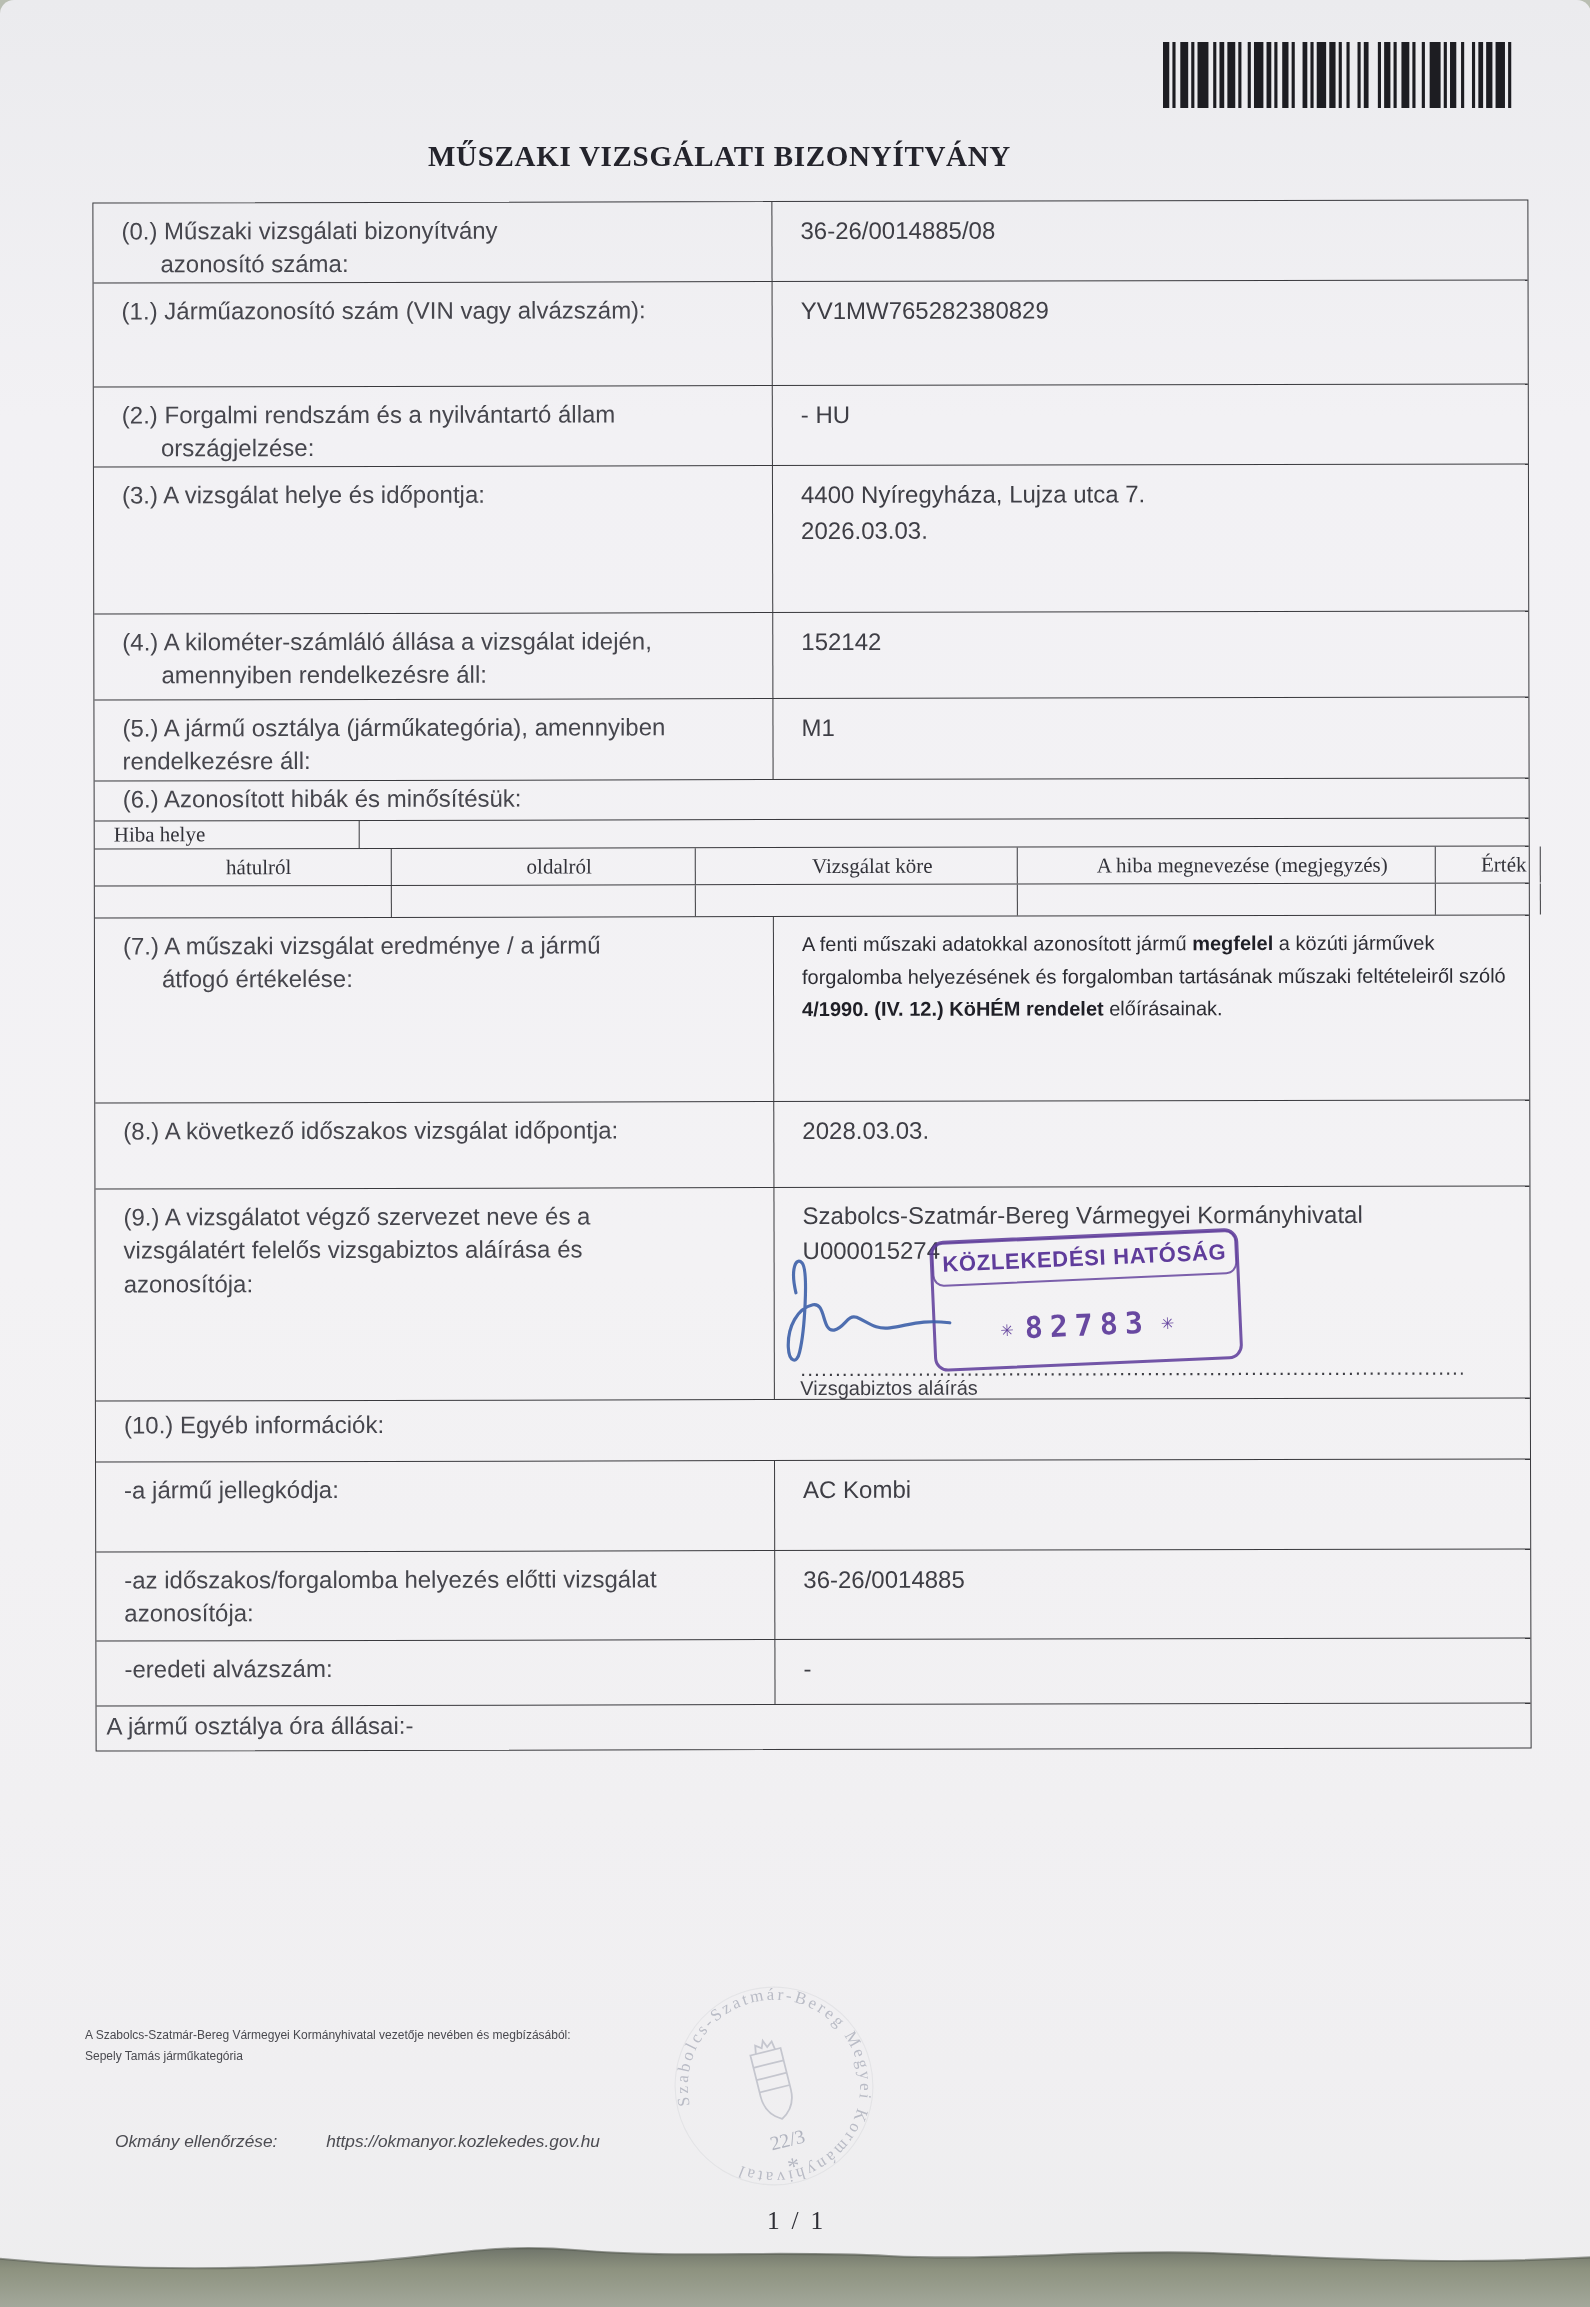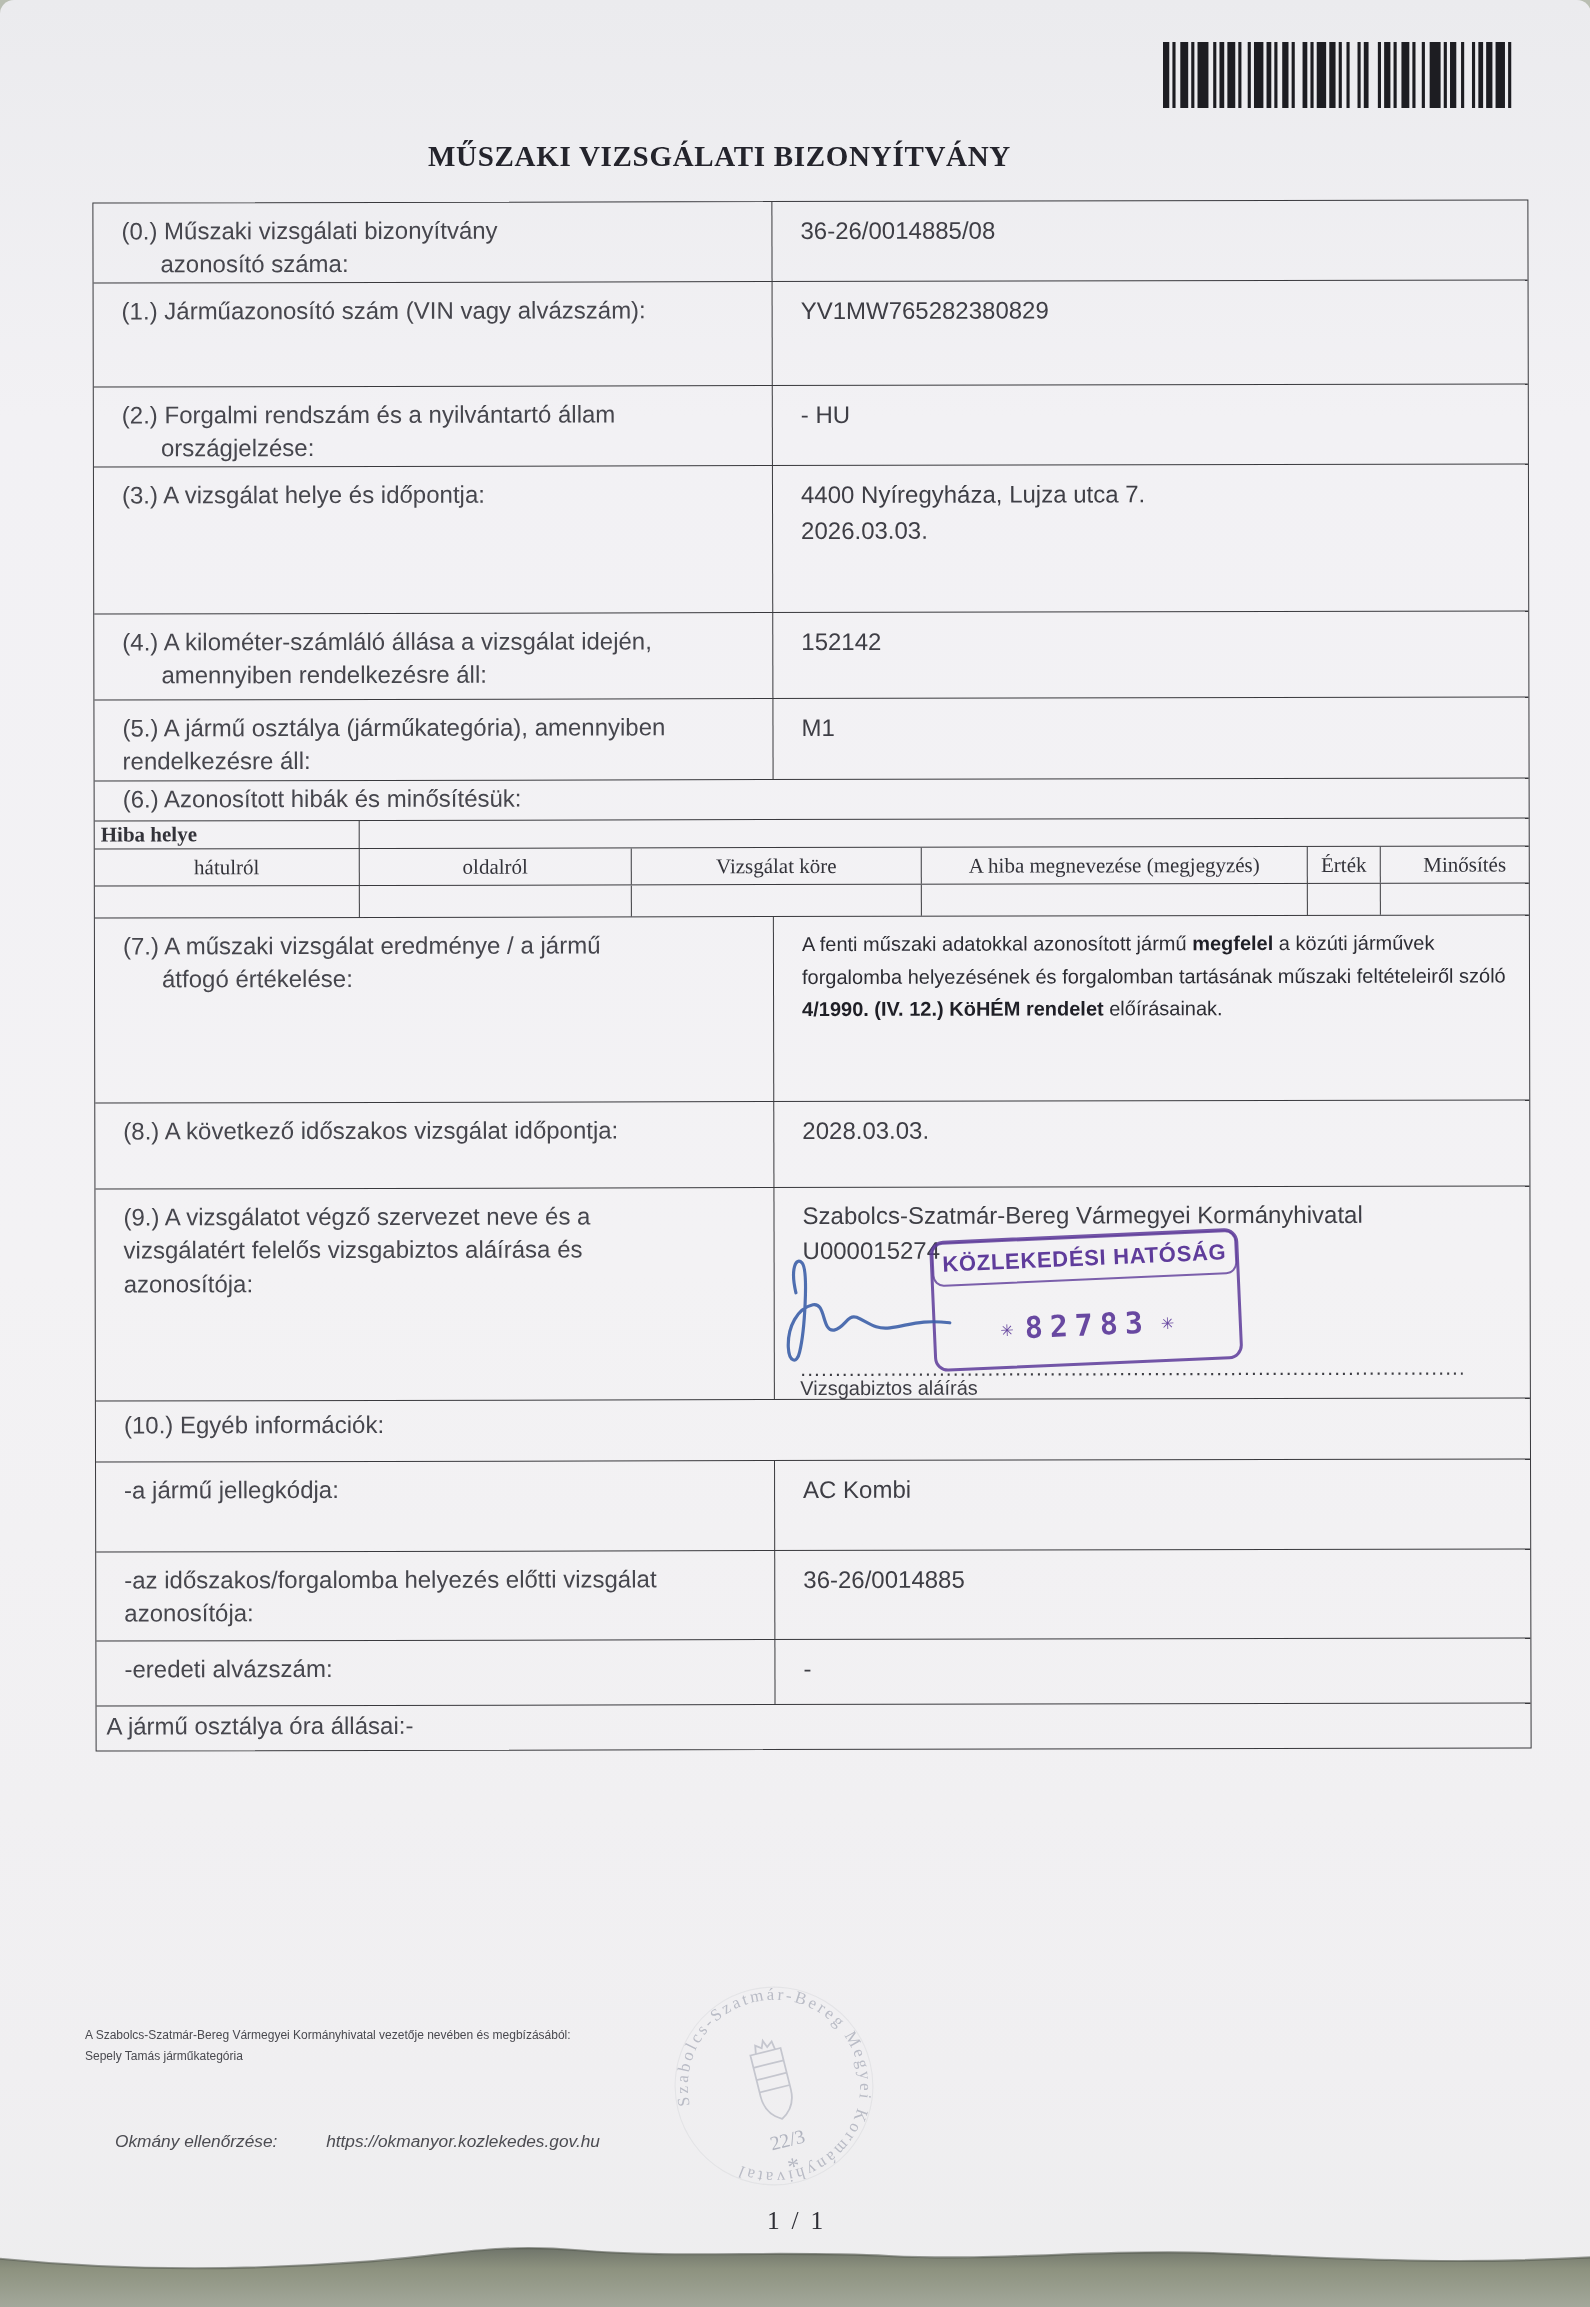--- a/index.html
+++ b/index.html
@@ -34,25 +34,25 @@
   .row:last-child { border-bottom:none; }
   .lbl {
     flex:0 0 679px; border-right:1.4px solid #39393d;
     padding:11.3px 14px 0 28px; font-size:24px; line-height:1.38; color:#46464d;
   }
   .lbl .l2.ind { padding-left:39px; }
   .val { flex:1 1 auto; padding:11.3px 17px 0 28px; font-size:24px; line-height:1.5; color:#3e3e45; }
   .full { padding:10px 14px 0 28px; font-size:24px; color:#46464d; }
   
   .d-row { display:flex; border-bottom:1.4px solid #39393d; font-family:"Liberation Serif", serif; font-size:21px; color:#33333a; }
-  .d-cell { border-right:1.4px solid #39393d; display:flex; align-items:center; justify-content:center; text-align:center; padding:1.4px 4.2px; }
+  .d-cell { border-right:1.4px solid #39393d; display:flex; align-items:center; justify-content:center; text-align:center; padding:1.4px 4.2px;margin-left:32px; }
   .d-cell:last-child { border-right:none; }
   .dc1 { flex:0 0 265px; } .dc2 { flex:0 0 272px; } .dc3 { flex:0 0 290px; }
   .dc4 { flex:0 0 386px; } .dc5 { flex:0 0 73px; } .dc6 { flex:1 1 auto;padding-left:24px; }
-  .d-corner { flex:0 0 265px; border-right:1.4px solid #39393d; display:flex; align-items:center; padding-left:6px;font-weight:bold; }
+  .d-corner { flex:0 0 265px; border-right:1.4px solid #39393d; display:flex; align-items:center; padding-left:19px; }
   .d-rest { flex:1 1 auto; }
   
   .para { font-size:20px; line-height:1.62; color:#2d2d34; padding-right:11.3px; }
   .para .b { font-weight:bold; color:#1f1f26; }
   
   .r9val { position:relative; }
   .r9line { font-size:24px; line-height:1.45; color:#3e3e45; }
   .stamp {
     position:absolute; left:157px; top:47px; width:309px; height:131px;
     border:3.5px solid rgba(92,57,153,0.85); border-radius:14px;

